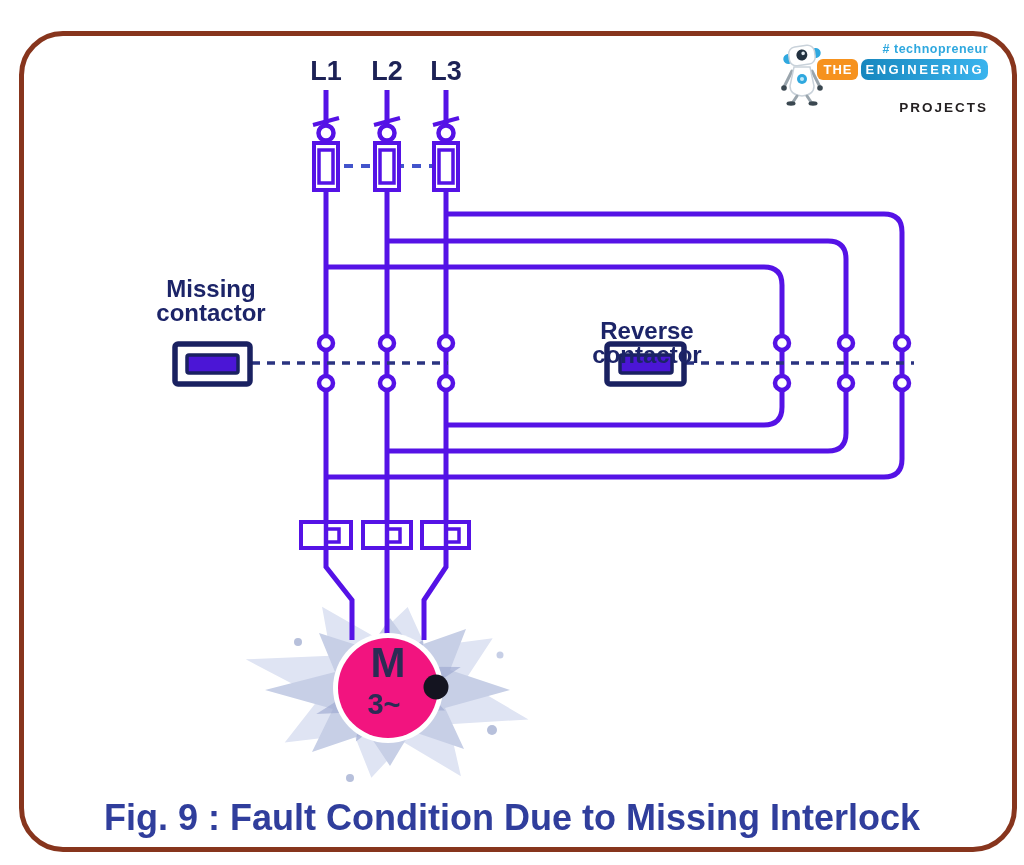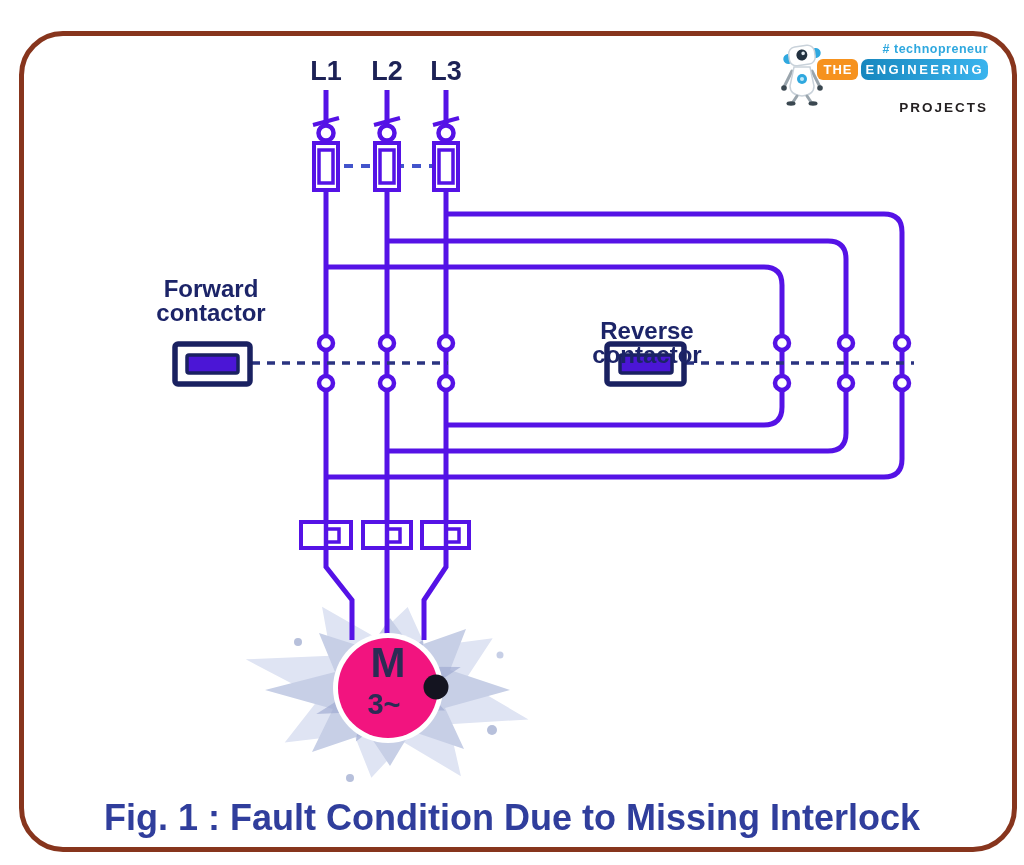--- a/index.html
+++ b/index.html
@@ -132,21 +132,21 @@
     <circle cx="436" cy="687" r="12.5" fill="#141420"></circle>
 
     <g font-family="Liberation Sans, sans-serif" font-size="27" font-weight="bold" fill="#1D2256" text-anchor="middle">
       <text x="326" y="80">L1</text>
       <text x="387" y="80">L2</text>
       <text x="446" y="80">L3</text>
     </g>
   </svg>
 
   <div class="ctc-label fwd">
-    <div>Forward</div>
+    <div>Missing</div>
     <div>contactor</div>
   </div>
   <div class="ctc-label rev">
     <div>Reverse</div>
     <div>contactor</div>
   </div>
 
   <div class="logo">
     <svg class="robot" width="44" height="64" viewBox="0 0 44 64">
       <g transform="rotate(-8 22 14)">
@@ -171,14 +171,14 @@
     <div class="txt">
       <div class="hashtag"># technopreneur</div>
       <div class="boxrow">
         <span class="the">THE</span>
         <span class="eng">ENGINEERING</span>
       </div>
       <div class="projects">PROJECTS</div>
     </div>
   </div>
 
-  <div class="caption">Fig. 1 : Fault Condition Due to Missing Interlock</div>
+  <div class="caption">Fig. 9 : Fault Condition Due to Missing Interlock</div>
 </div>
 
 </body></html>

